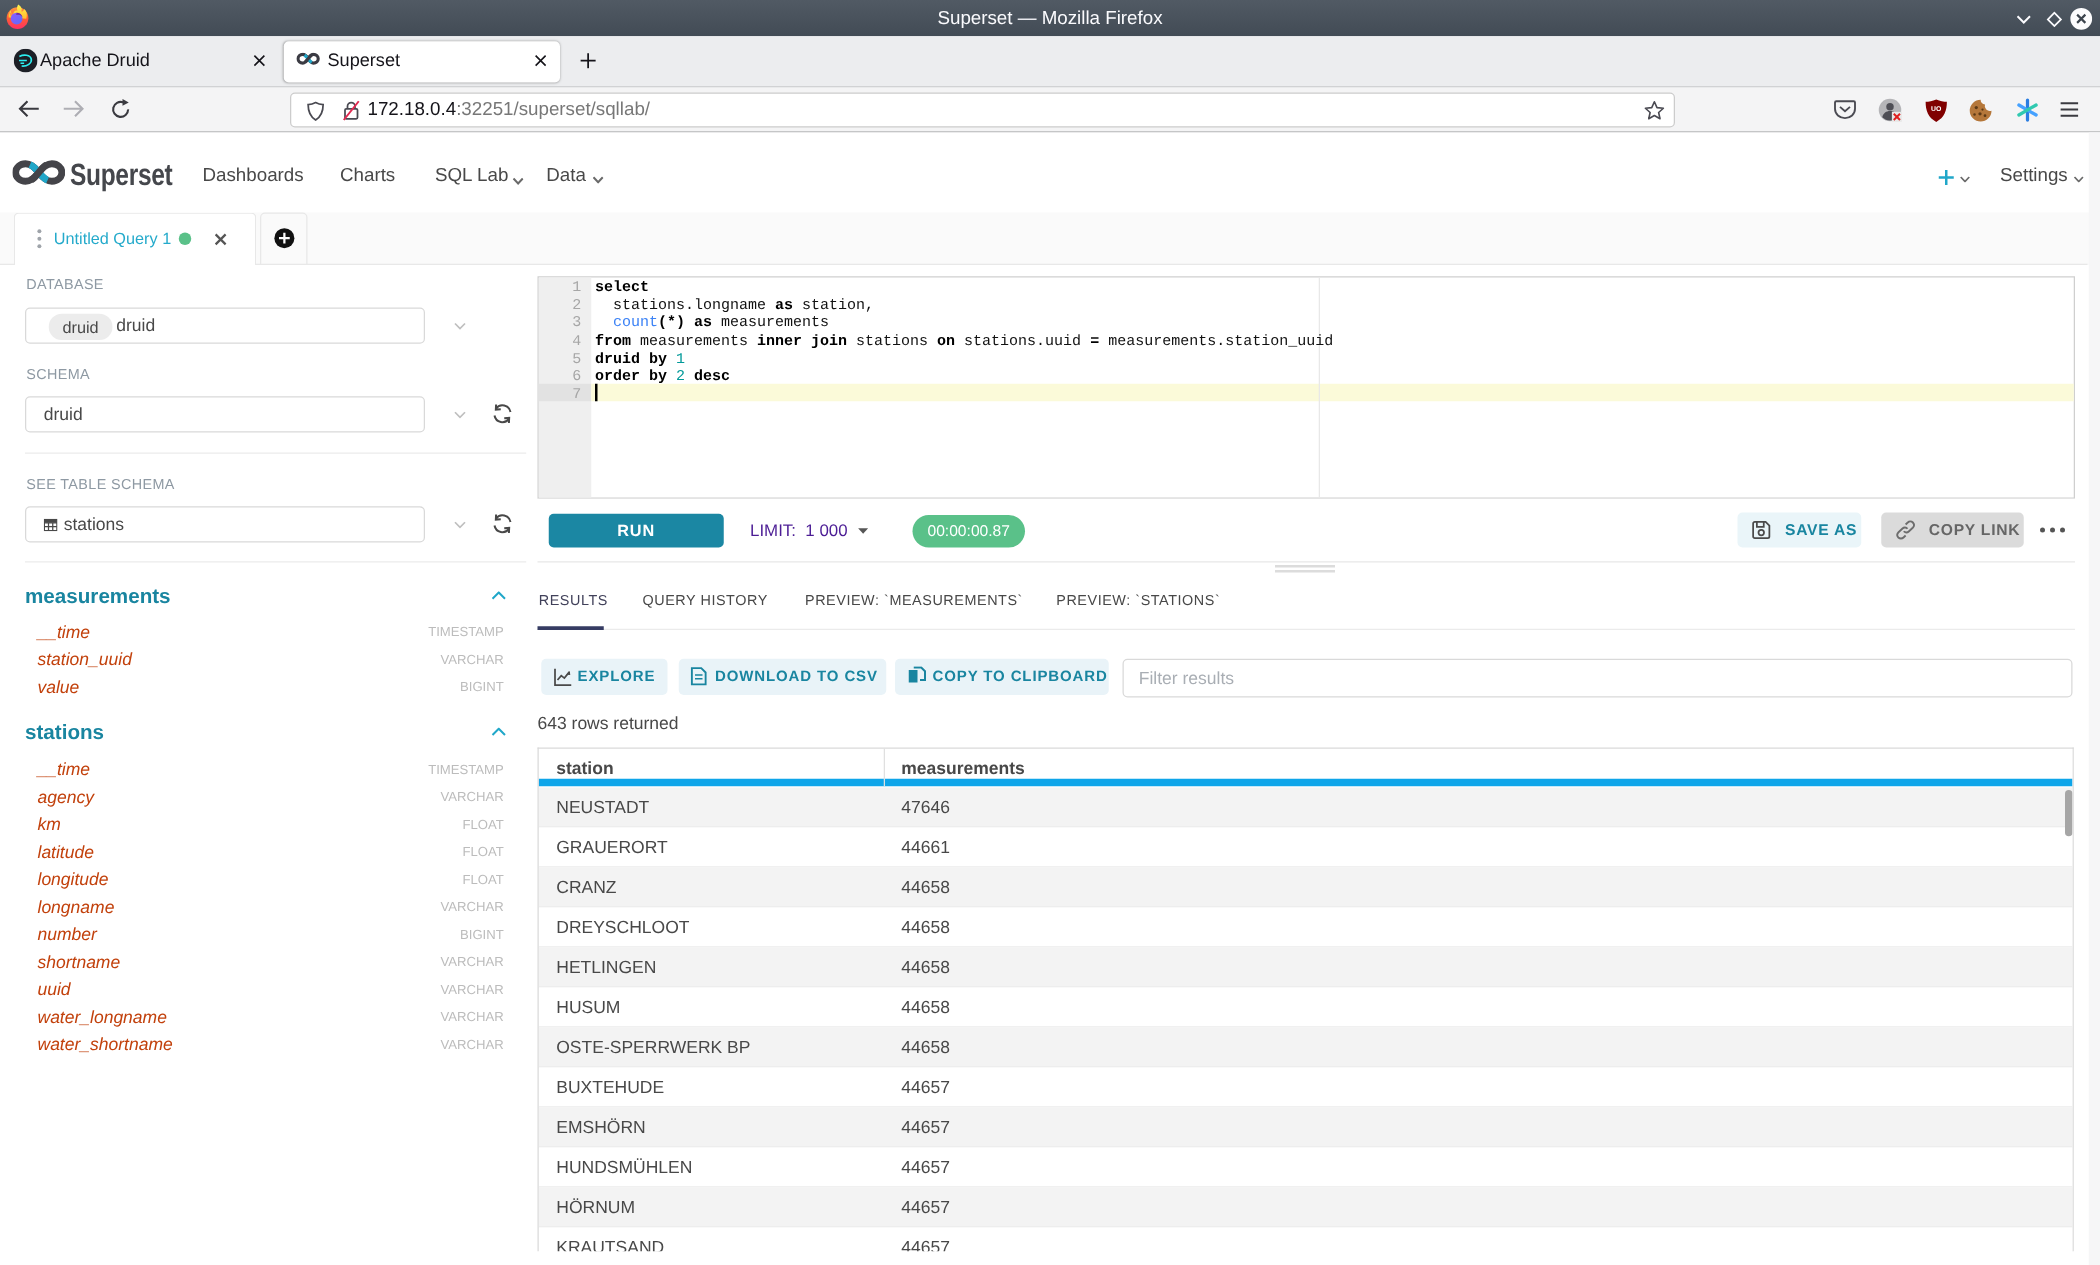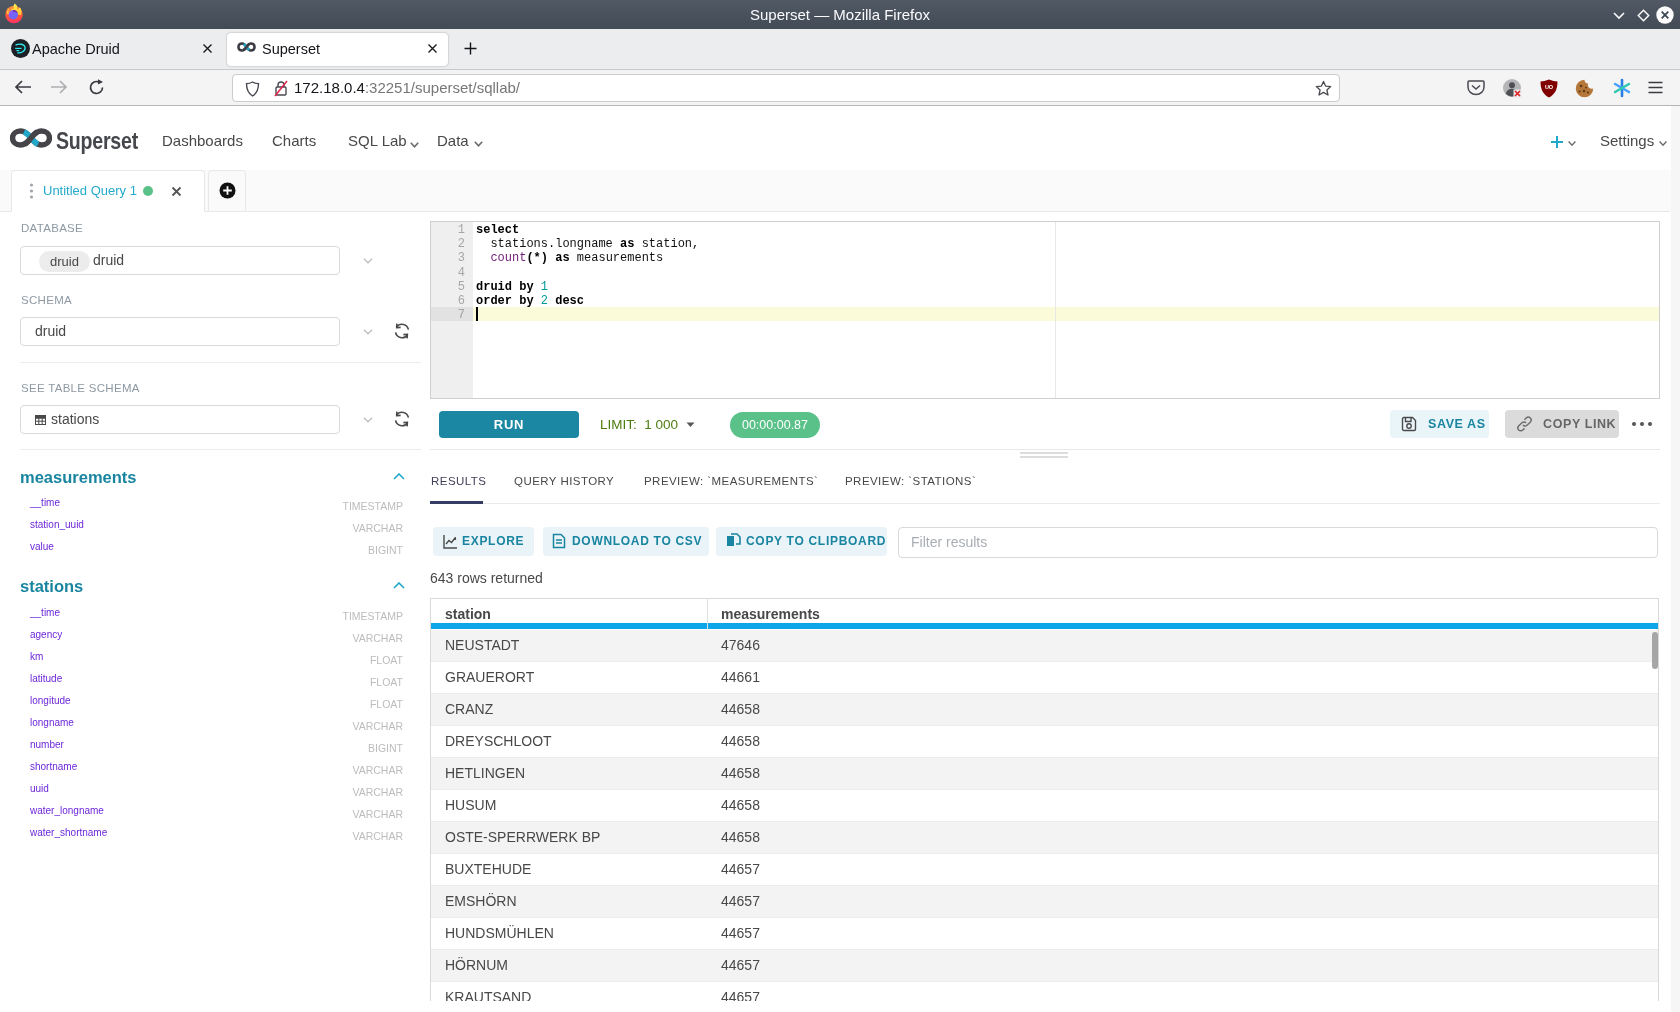--- a/index.html
+++ b/index.html
@@ -30,32 +30,32 @@
     border-radius:4px 4px 0 0; }
   .qtab2 { position:absolute; top:0; height:42px; background:#fafafa; border:1px solid #e8e8e8;
     border-radius:4px 4px 0 0; }
 
   
   .sblabel { position:absolute; font-size:11.5px; color:#8e99a3; letter-spacing:0.3px; }
   .sbselect { position:absolute; left:20px; width:320px; height:29px; background:#fff; border:1px solid #d9d9d9;
     border-radius:4px; }
   .sbdivider { position:absolute; left:20px; width:401px; height:1px; background:#ececec; }
   .sbhead { position:absolute; left:20px; font-size:16.5px; font-weight:bold; color:#1985a0; }
-  .colname { position:absolute; left:30px; font-size:10px; color:#6d28d9; }
+  .colname { position:absolute; left:30px; font-size:14px; color:#c2410c;font-style:italic; }
   .coltype { position:absolute; width:373px; left:30px; text-align:right; font-size:10.5px; color:#bcbcbc; }
 
   
   #editor { left:430px; top:221px; width:1230px; height:178px; background:#fff; border:1px solid #cfcfcf; }
   #gutter { position:absolute; left:0; top:0; width:42px; height:176px; background:#efefef; }
   .lnum { position:absolute; left:0; width:34px; text-align:right; font-family:"Liberation Mono",monospace;
     font-size:12px; color:#a6a6a6; }
   .cline { position:absolute; left:45px; font-family:"Liberation Mono",monospace; font-size:12px; color:#111;
     white-space:pre; line-height:14px; }
   .cline b { font-weight:bold; color:#000; }
-  .kfun { color:#701a75; }
+  .kfun { color:#3b82f6; }
   .knum { color:#099; }
 
   
   #toolbar { left:430px; top:399px; width:1230px; height:51px; border-bottom:1px solid #e8e8e8; background:#fff; }
 
   
   .stab { position:absolute; top:0; font-size:11.5px; letter-spacing:0.45px; color:#484848; }
   .btnlite { position:absolute; height:29px; background:#e9f3f8; border-radius:4px; color:#1985a0;
     font-size:12px; font-weight:bold; letter-spacing:0.7px; }
   .cell { position:absolute; font-size:14px; color:#484848; }
@@ -345,28 +345,29 @@
   <div class="lnum" style="top:1px;">1</div>
   <div class="lnum" style="top:15px;">2</div>
   <div class="lnum" style="top:29px;">3</div>
   <div class="lnum" style="top:44px;">4</div>
   <div class="lnum" style="top:58px;">5</div>
   <div class="lnum" style="top:72px;">6</div>
   <div class="lnum" style="top:86px;">7</div>
   <div class="cline" style="top:1px;"><b>select</b></div>
   <div class="cline" style="top:15px;">  stations.longname <b>as</b> station,</div>
   <div class="cline" style="top:29px;">  <span class="kfun">count</span><b>(*)</b> <b>as</b> measurements</div>
+  <div class="cline" style="top:44px;"><b>from</b> measurements <b>inner join</b> stations <b>on</b> stations.uuid <b>=</b> measurements.station_uuid</div>
   <div class="cline" style="top:58px;"><b>druid by</b> <span class="knum">1</span></div>
   <div class="cline" style="top:72px;"><b>order by</b> <span class="knum">2</span> <b>desc</b></div>
   <div class="abs" style="left:45px; top:85px; width:2px; height:14px; background:#000;"></div>
 </div>
 
 <div class="abs" id="toolbar">
   <div class="abs" style="left:9px; top:12px; width:140px; height:27px; background:#1b87a3; border-radius:4px; color:#fff; font-size:13px; font-weight:bold; letter-spacing:0.8px; text-align:center; line-height:27px;">RUN</div>
-  <div class="abs" style="left:170px; top:12px; height:27px; line-height:27px; font-size:13.5px; color:#4d7c0f;">LIMIT:&nbsp;&nbsp;1 000</div>
+  <div class="abs" style="left:170px; top:12px; height:27px; line-height:27px; font-size:13.5px; color:#4c1d95;">LIMIT:&nbsp;&nbsp;1 000</div>
   <svg class="abs" style="left:256px; top:23px;" width="9" height="6" viewBox="0 0 9 6">
       <path d="M0.5 0.5 L4.5 5 L8.5 0.5 Z" fill="#565656"></path>
     </svg>
   <div class="abs" style="left:300px; top:13px; width:90px; height:26px; background:#5ac189; border-radius:13px; color:#fff; font-size:12.5px; text-align:center; line-height:26px;">00:00:00.87</div>
 
   <div class="abs" style="left:960px; top:11px; width:99px; height:28px; background:#eaf5f9; border-radius:4px;"></div>
   <svg class="abs" style="left:971px; top:17px;" width="16" height="16" viewBox="0 0 16 16">
     <path d="M1.5 2.8 C1.5 2.1 2.1 1.5 2.8 1.5 L11.5 1.5 L14.5 4.5 L14.5 13.2 C14.5 13.9 13.9 14.5 13.2 14.5 L2.8 14.5 C2.1 14.5 1.5 13.9 1.5 13.2 Z" stroke="#4a4a4a" stroke-width="1.4" fill="none"></path>
     <path d="M4.5 1.5 L4.5 5.5 L10 5.5 L10 1.5" stroke="#4a4a4a" stroke-width="1.4" fill="none"></path>
     <circle cx="8" cy="10" r="2.2" stroke="#4a4a4a" stroke-width="1.4" fill="none"></circle>

